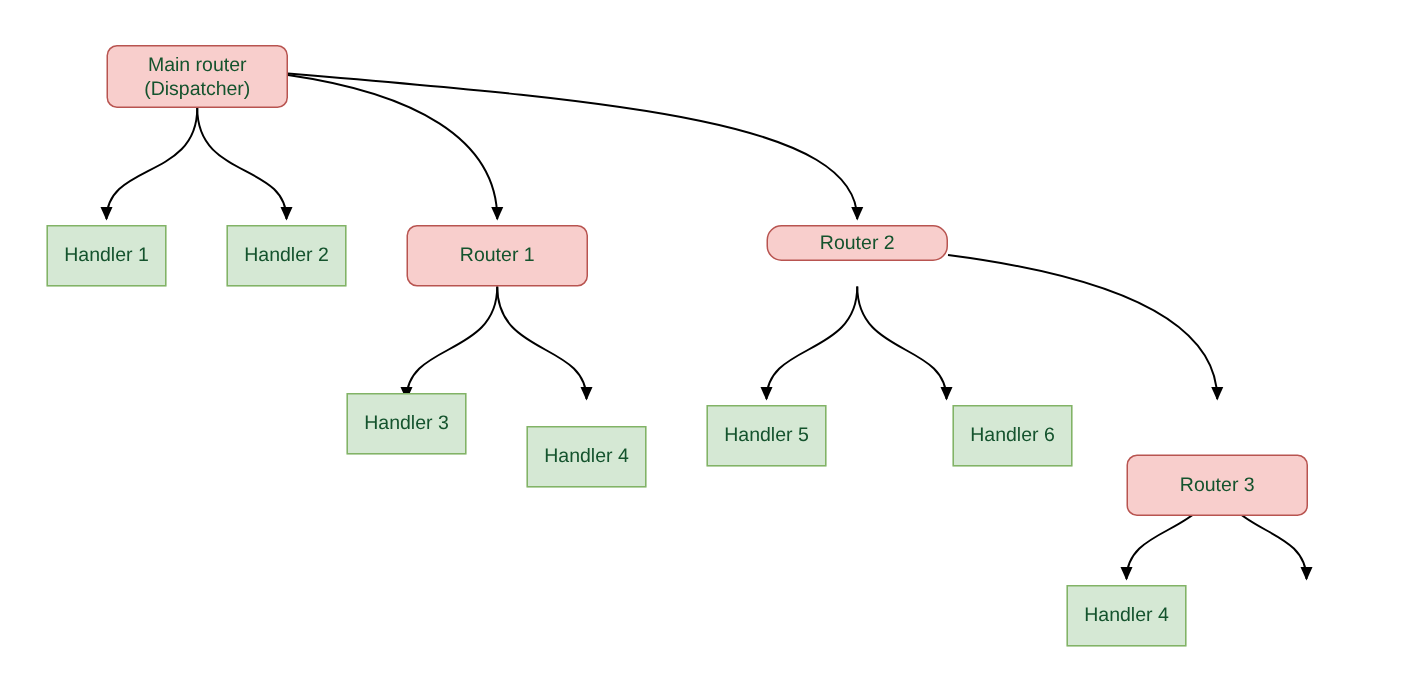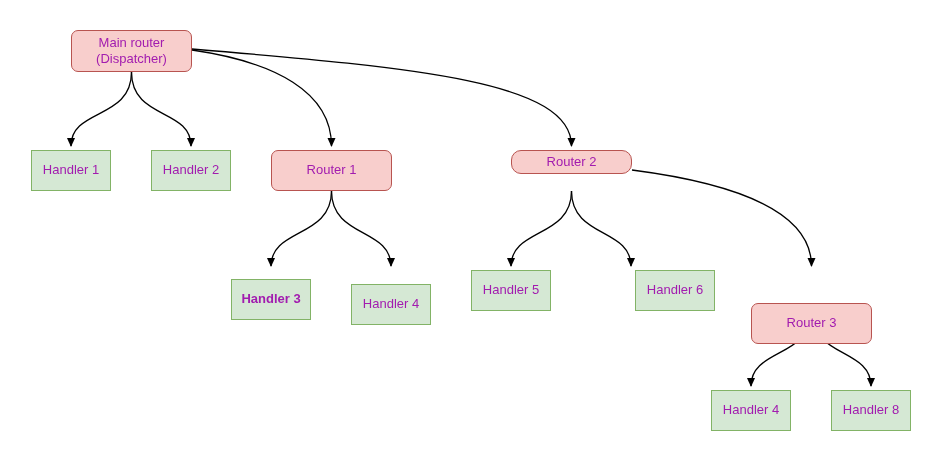--- a/index.html
+++ b/index.html
@@ -23,39 +23,39 @@
   }
   .node {
     position: absolute;
     box-sizing: border-box;
     display: flex;
     align-items: center;
     justify-content: center;
     text-align: center;
     font-size: 13px;
     line-height: 1.25;
-    color: #a21caf;
+    color: #14532d;
     white-space: pre-line;
   }
   .node.router {
     background: var(--router-fill, #f8cecc);
     border: 1px solid var(--router-stroke, #b85450);
     border-radius: 7px;
   }
   .node.handler {
     background: var(--handler-fill, #d5e8d4);
     border: 1px solid var(--handler-stroke, #82b366);
   }
   
   #n-main { left: 71px;  top: 30px;  width: 121px; height: 42px; }
   #n-h1   { left: 31px;  top: 150px; width: 80px;  height: 41px; }
   #n-h2   { left: 151px; top: 150px; width: 80px;  height: 41px; }
   #n-r1   { left: 271px; top: 150px; width: 121px; height: 41px; }
   #n-r2   { left: 511px; top: 150px; width: 121px; height: 24px; border-radius: 10px; }
-  #n-h3   { left: 231px; top: 279px; width: 80px;  height: 41px; font-weight: bold; }
+  #n-h3   { left: 231px; top: 262px; width: 80px;  height: 41px; }
   #n-h4   { left: 351px; top: 284px; width: 80px;  height: 41px; }
   #n-h5   { left: 471px; top: 270px; width: 80px;  height: 41px; }
   #n-h6   { left: 591px; top: 270px; width: 80px;  height: 41px; margin-left: 44px; }
   #n-r3   { left: 751px; top: 270px; width: 121px; height: 41px; margin-top: 33px; }
   #n-h7   { left: 711px; top: 390px; width: 80px;  height: 41px; }
   #n-h8   { left: 831px; top: 390px; width: 80px;  height: 41px; }
 </style>
 </head>
 <body>
 
@@ -96,15 +96,14 @@
   <div id="n-h4" class="node handler">Handler 4</div>
 
   <div id="n-h5" class="node handler">Handler 5</div>
 
   <div id="n-h6" class="node handler">Handler 6</div>
 
   <div id="n-r3" class="node router">Router 3</div>
 
   <div id="n-h7" class="node handler">Handler 4</div>
 
-  <div id="n-h8" class="node handler">Handler 8</div>
 
 </div>
 
 </body></html>

